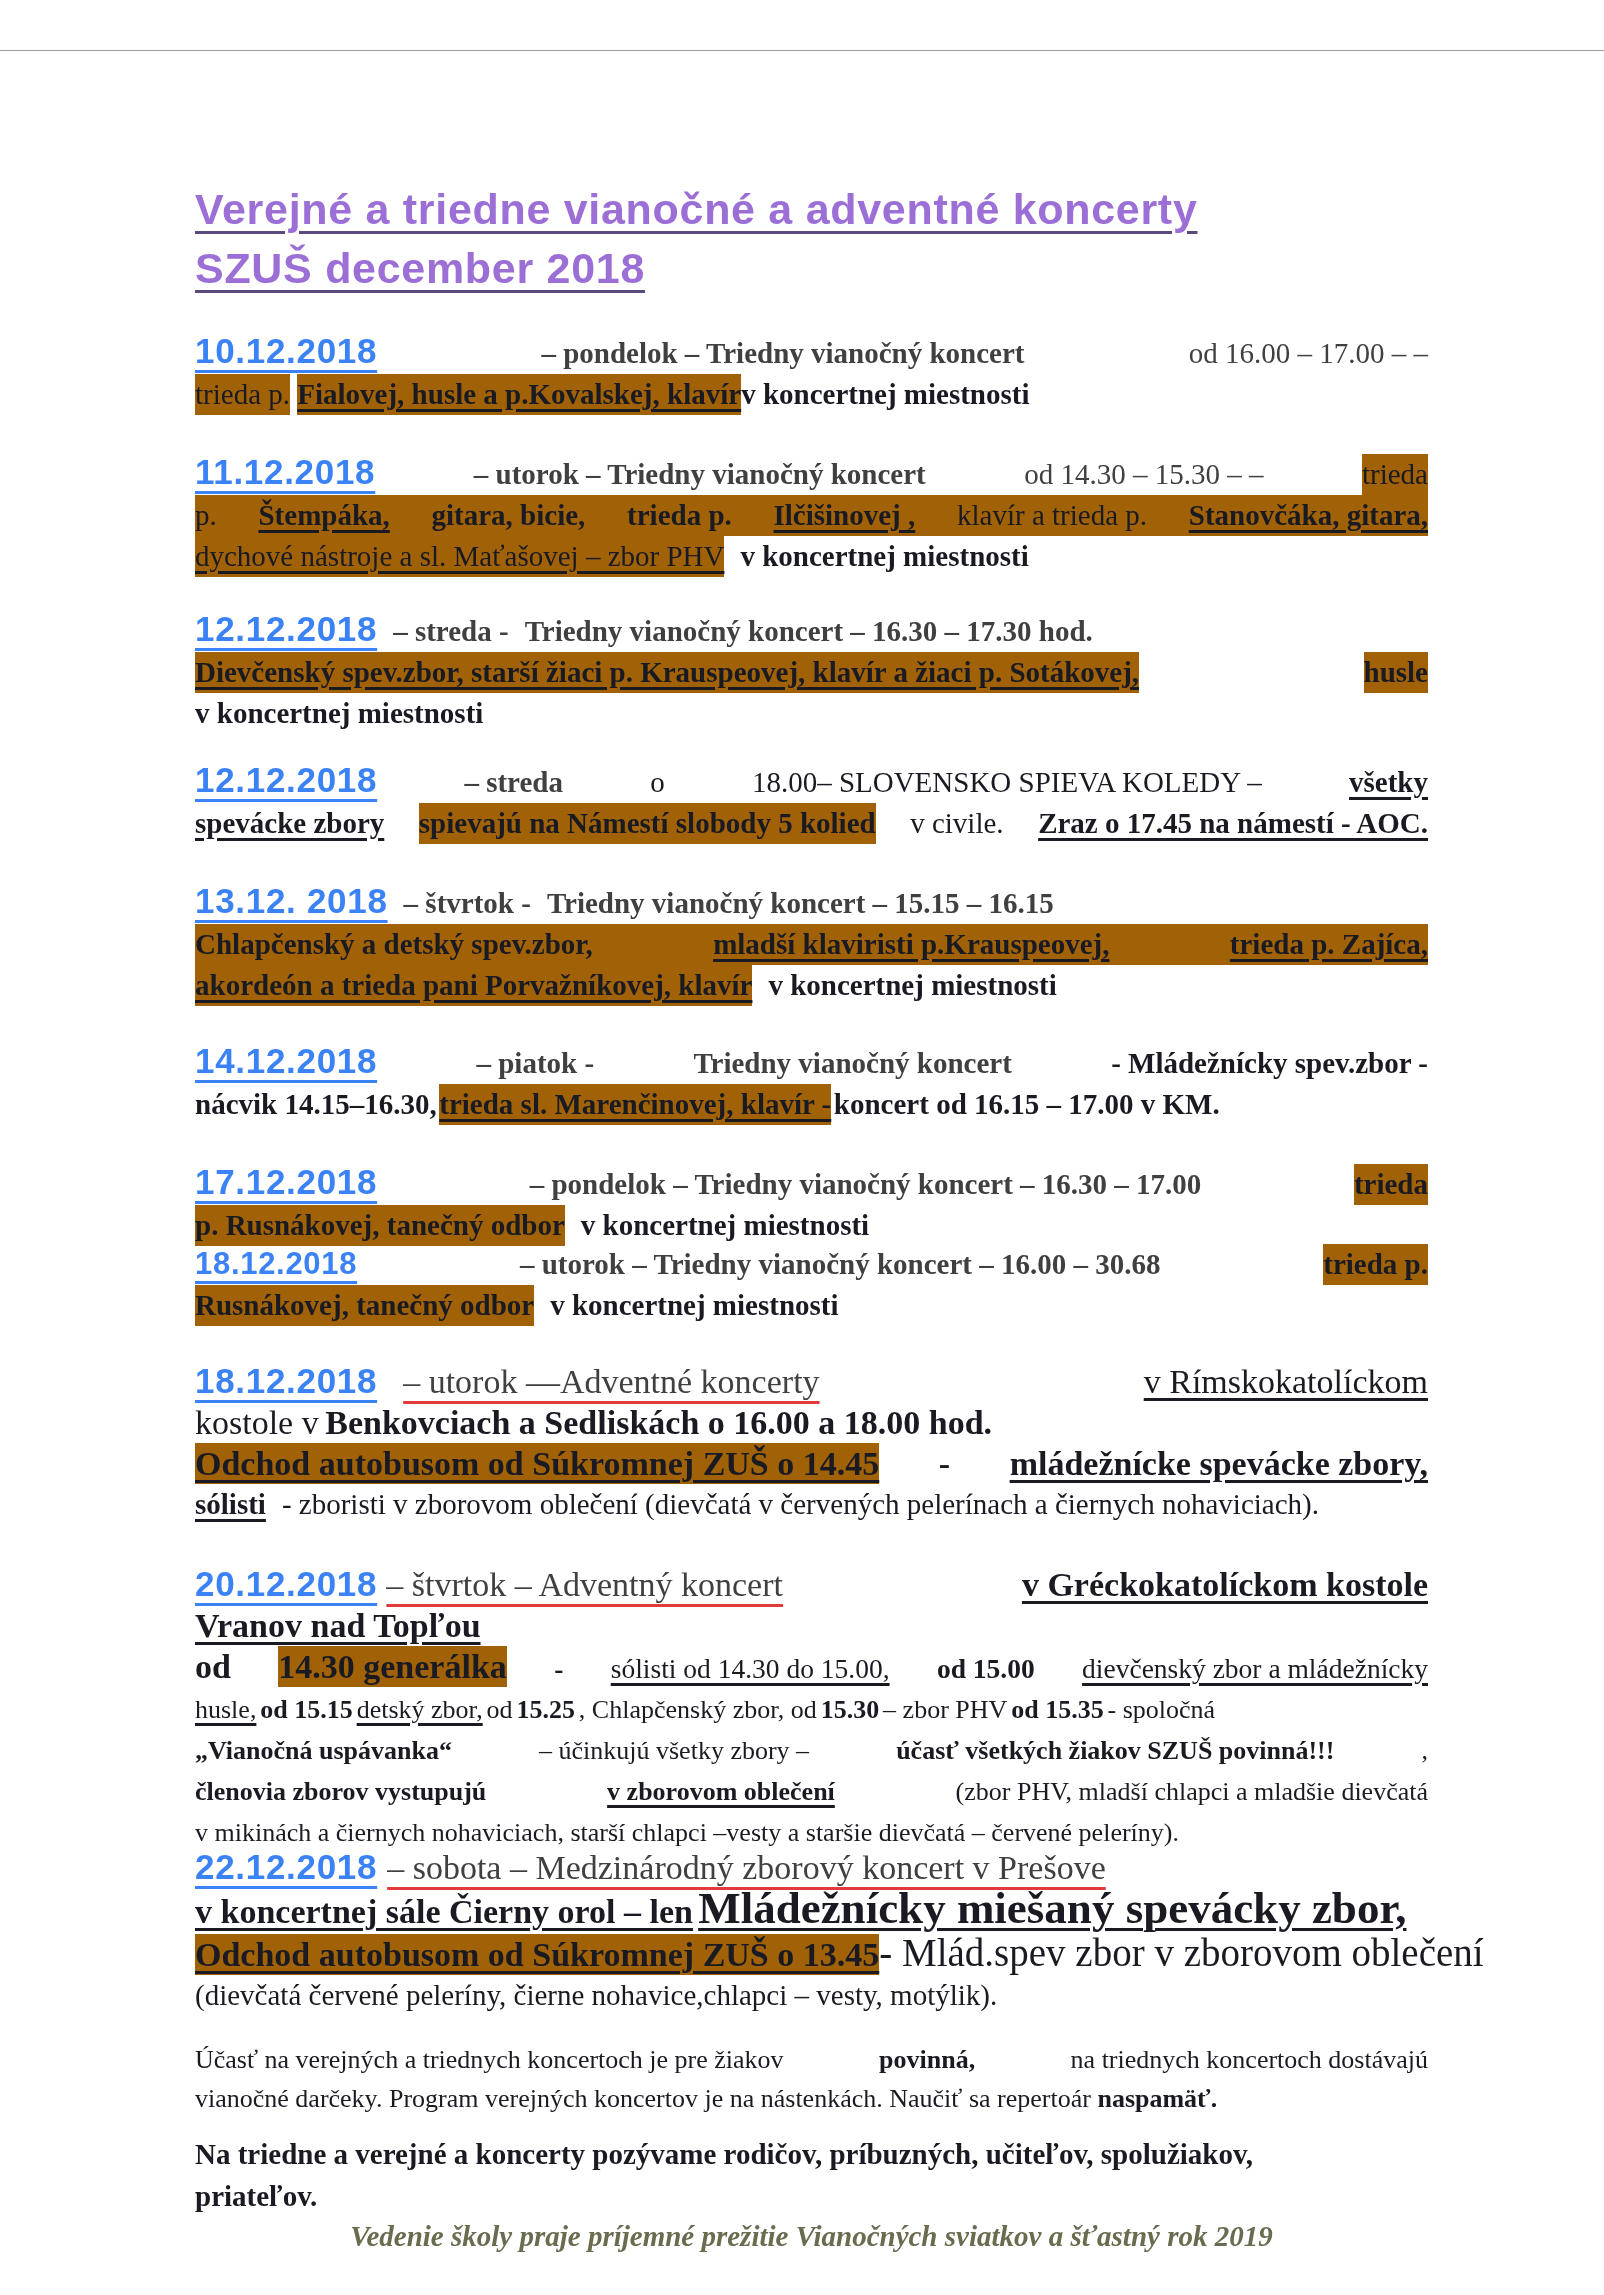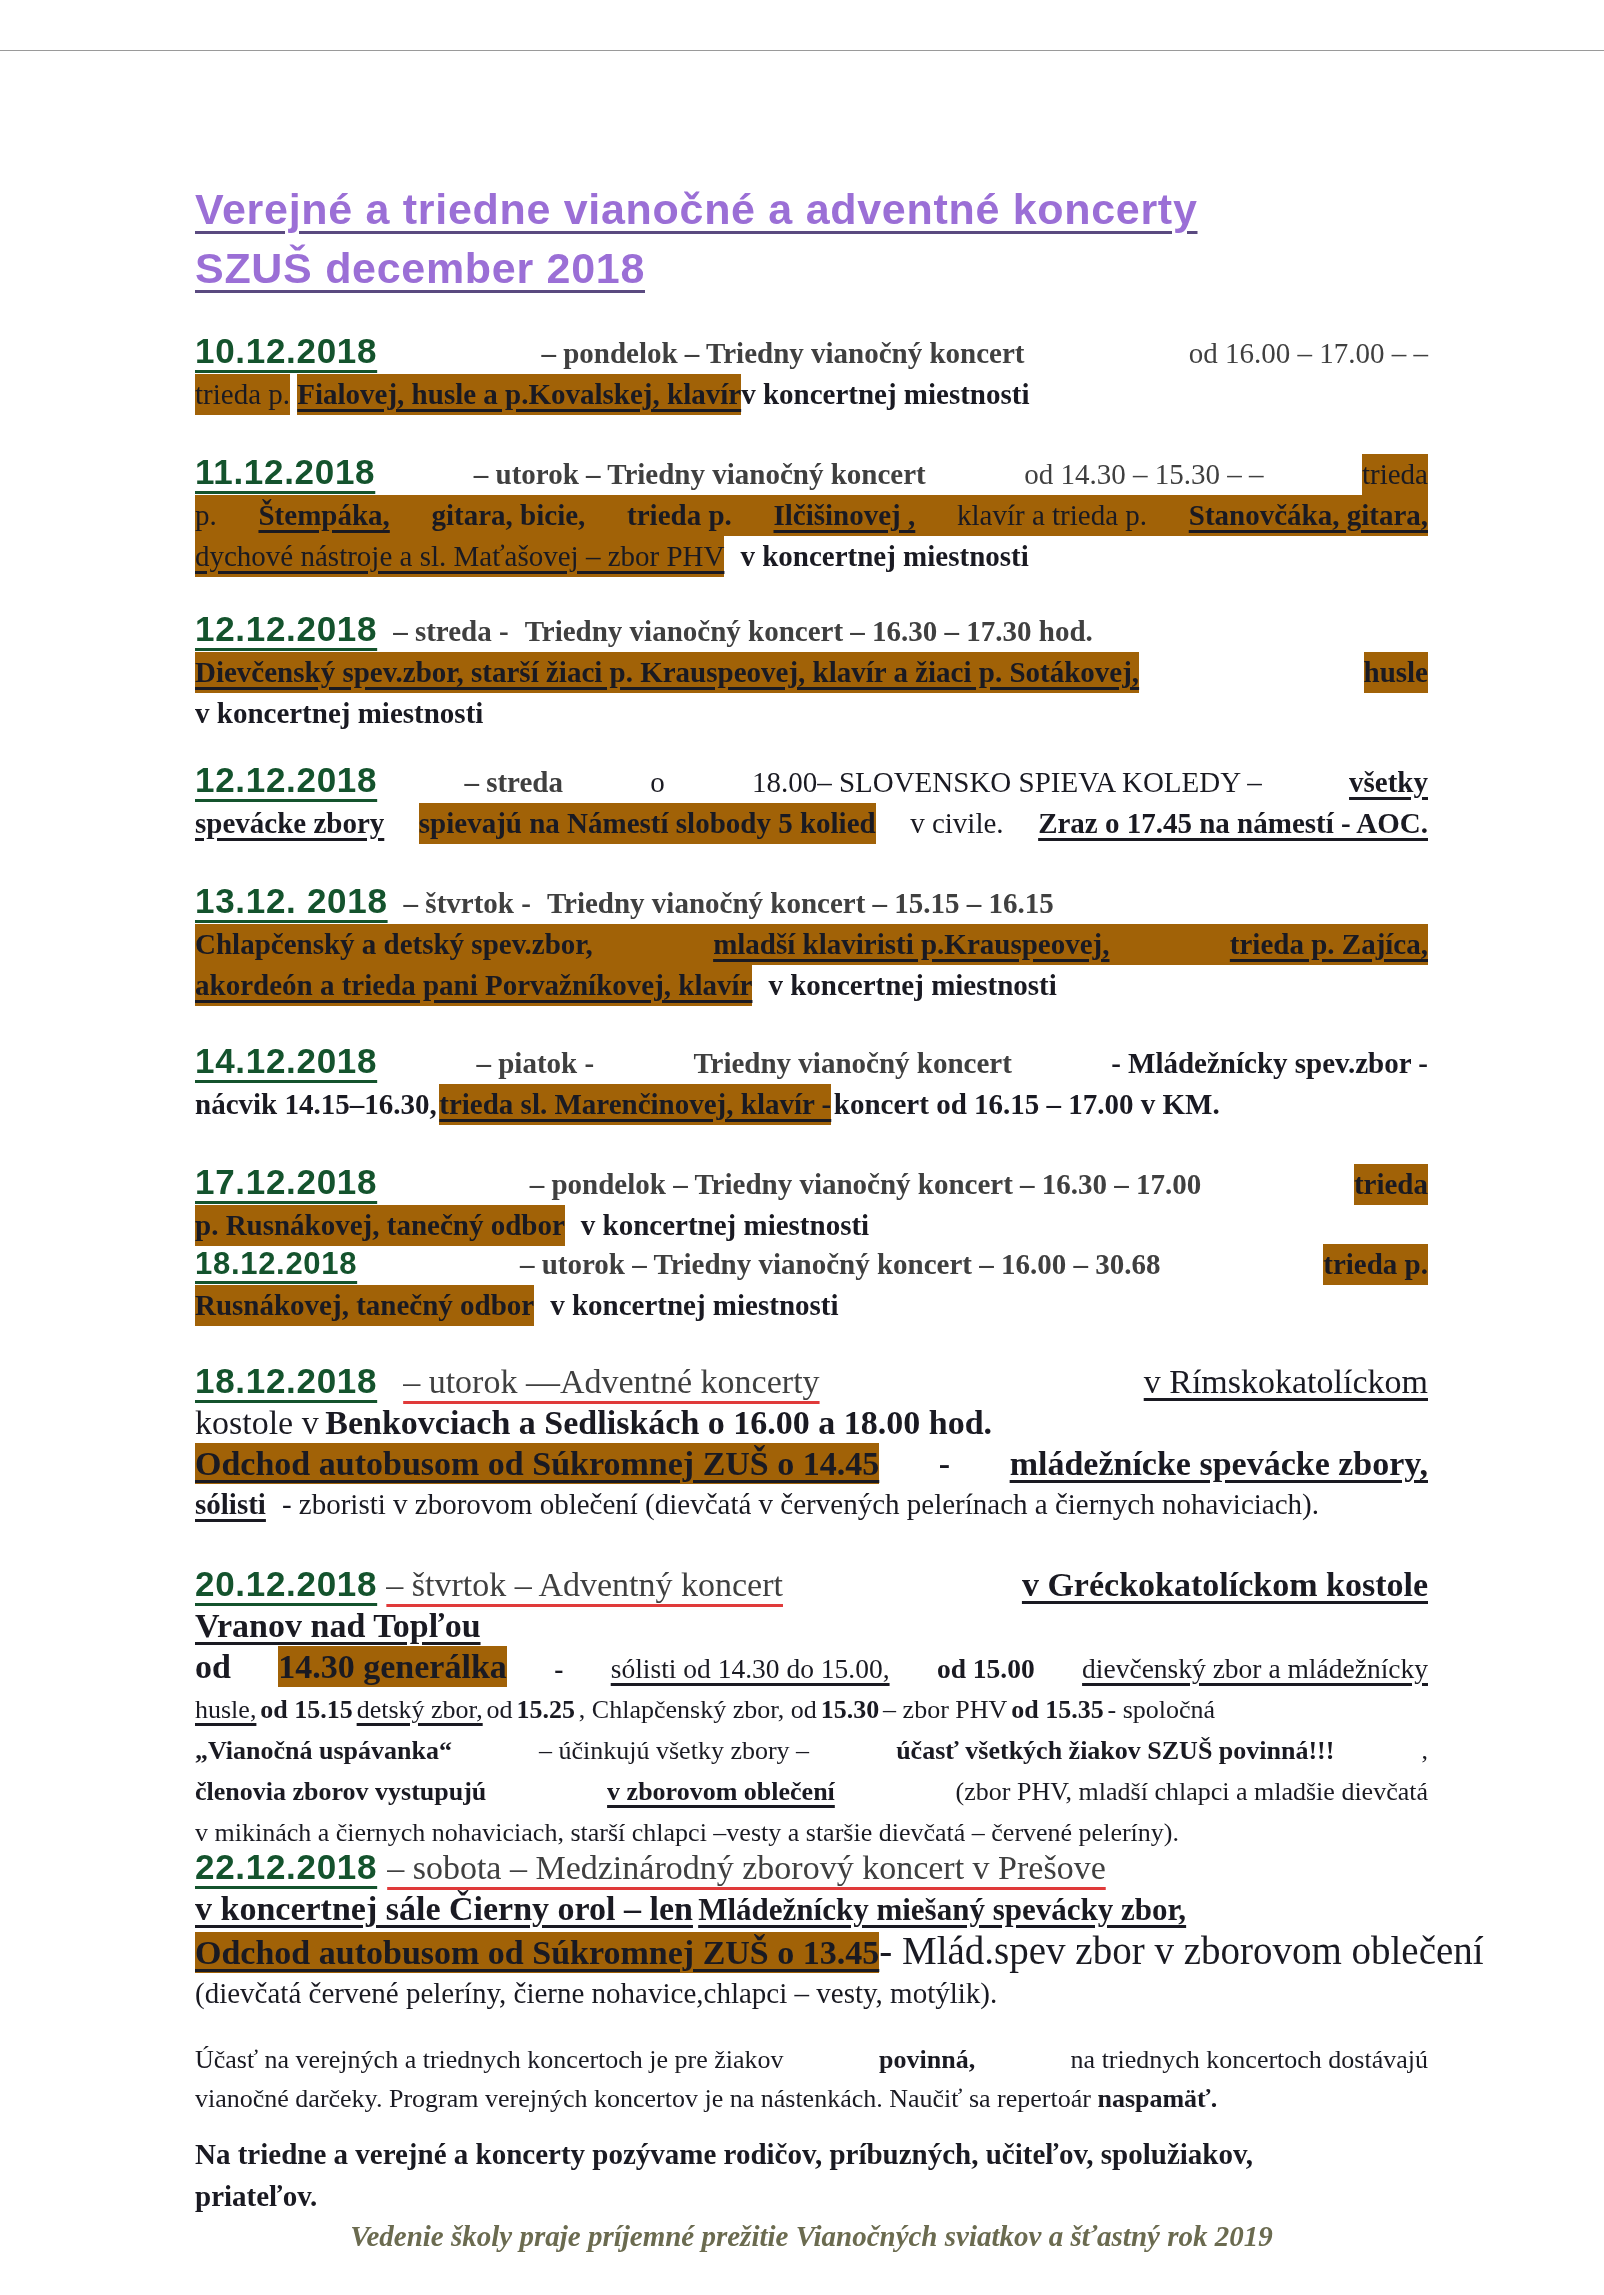--- a/index.html
+++ b/index.html
@@ -9,21 +9,21 @@
   .page { position:absolute; left:195px; top:0; width:1233px; }
   .title { position:absolute; left:0; width:1233px; text-align:left;
            font-family:"Liberation Sans", sans-serif; font-weight:bold; color:#9b6fd6;
            font-size:43px; line-height:52px; letter-spacing:0.7px; }
   .title span { text-decoration:underline; text-decoration-color:#5a4a80; text-decoration-thickness:2.6px; text-underline-offset:6.5px; }
   .title1 { top:183px; }
   .title2 { top:242px; }
   .blk { position:absolute; left:0; width:1233px; font-size:29px; line-height:41px; font-weight:bold; }
   .ln { white-space:nowrap; display:flex; justify-content:space-between; align-items:baseline; }
   .ln.left { justify-content:flex-start; gap:16px; }
-  .date { font-family:"Liberation Sans", sans-serif; font-weight:bold; font-size:35px; color:#14532d;
+  .date { font-family:"Liberation Sans", sans-serif; font-weight:bold; font-size:35px; color:#3b82f6;
           text-decoration:underline; text-decoration-thickness:3.3px; text-underline-offset:6.5px; letter-spacing:0.7px; }
   .red { color:#404040; }
   .hl { background:#a16207; }
   .u { text-decoration:underline; text-decoration-thickness:2.6px; text-underline-offset:5.2px; }
   .ur { text-decoration:underline; text-decoration-color:#e03a3a; text-decoration-thickness:3.3px; text-underline-offset:7.8px; }
   .n { font-weight:normal; }
   .big { font-size:34px; }
   .note { position:absolute; left:0; width:1233px; font-size:27.5px; line-height:39px; }
   .footer { position:absolute; left:0; top:2220px; width:1233px; text-align:center; font-style:italic;
             font-weight:bold; color:#6b6b50; font-size:29px; }
@@ -225,21 +225,21 @@
     </div>
   </div>
 
   <div class="blk" style="top:1846px">
     <div class="ln big">
       <span class="date">22.12.2018</span>
       <span class="red n ur" style="flex:1;margin-left:10px;display:flex;justify-content:space-between">– sobota – Medzinárodný zborový koncert v Prešove</span>
     </div>
     <div class="ln left big" style="gap:5.2px">
       <span class="u">v koncertnej sále Čierny orol – len</span>
-      <span class="u" style="font-size:31px">Mládežnícky miešaný spevácky zbor,</span>
+      <span class="u" style="font-size:45px">Mládežnícky miešaný spevácky zbor,</span>
     </div>
     <div class="ln big">
       <span class="hl u">Odchod autobusom od Súkromnej ZUŠ o 13.45</span>
       <span class="n" style="font-size:39px">- Mlád.spev zbor v zborovom oblečení</span>
     </div>
     <div class="ln left">
       <span class="n">(dievčatá červené peleríny, čierne nohavice,chlapci – vesty, motýlik).</span>
     </div>
   </div>
 

